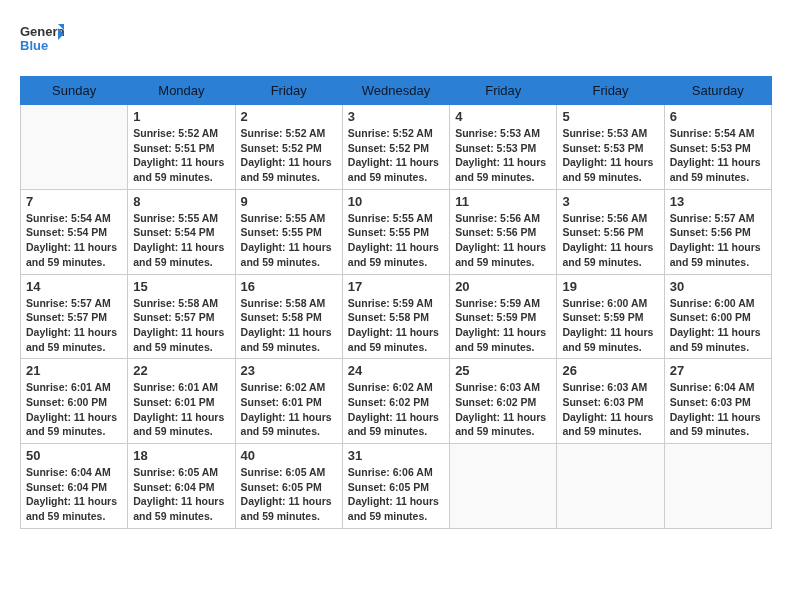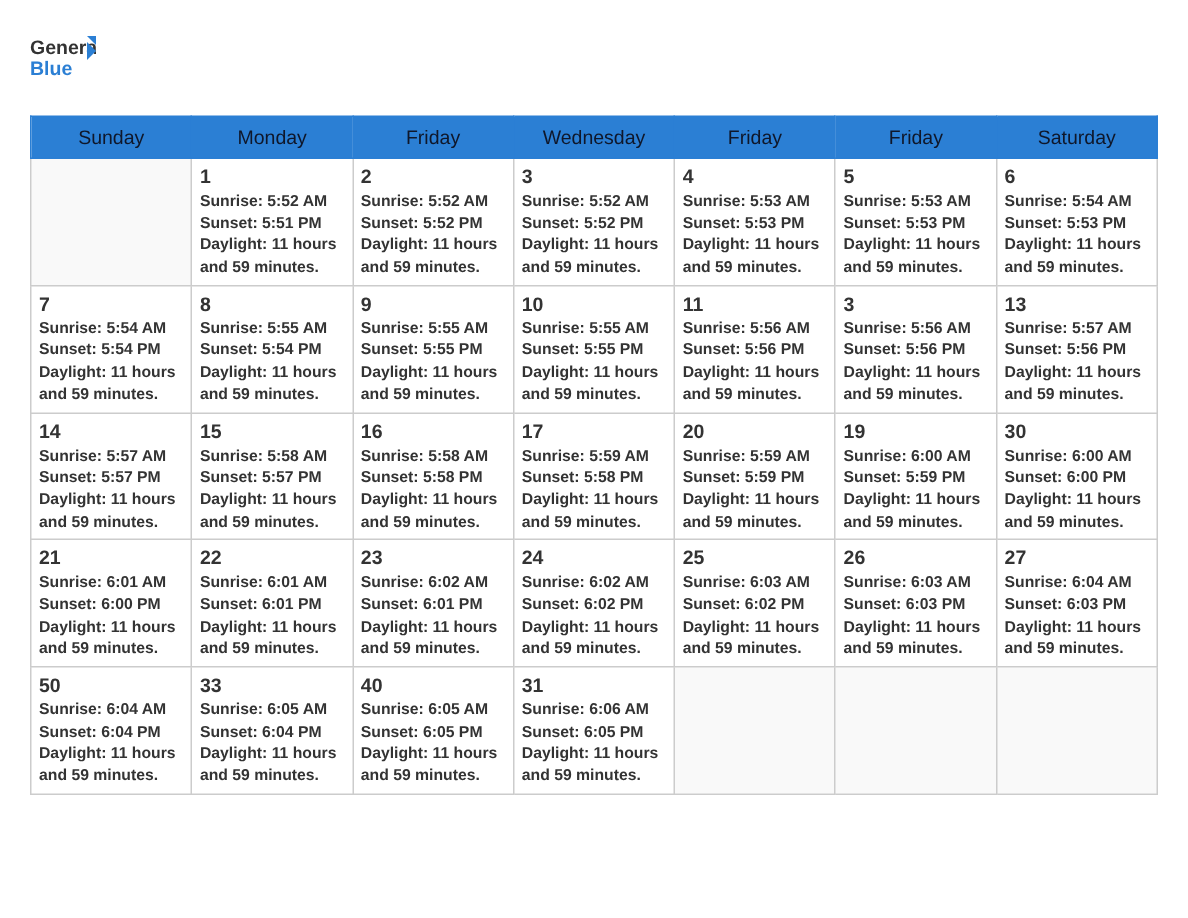--- a/index.html
+++ b/index.html
@@ -306,21 +306,21 @@
       </tr>
       <tr>
         <td>
           <span class="day-number">50</span>
           <div class="day-info" style="white-space: pre-line;">Sunrise: 6:04 AM
 Sunset: 6:04 PM
 Daylight: 11 hours
 and 59 minutes.</div>
         </td>
         <td>
-          <span class="day-number">33</span>
+          <span class="day-number">18</span>
           <div class="day-info" style="white-space: pre-line;">Sunrise: 6:05 AM
 Sunset: 6:04 PM
 Daylight: 11 hours
 and 59 minutes.</div>
         </td>
         <td>
           <span class="day-number">40</span>
           <div class="day-info" style="white-space: pre-line;">Sunrise: 6:05 AM
 Sunset: 6:05 PM
 Daylight: 11 hours

